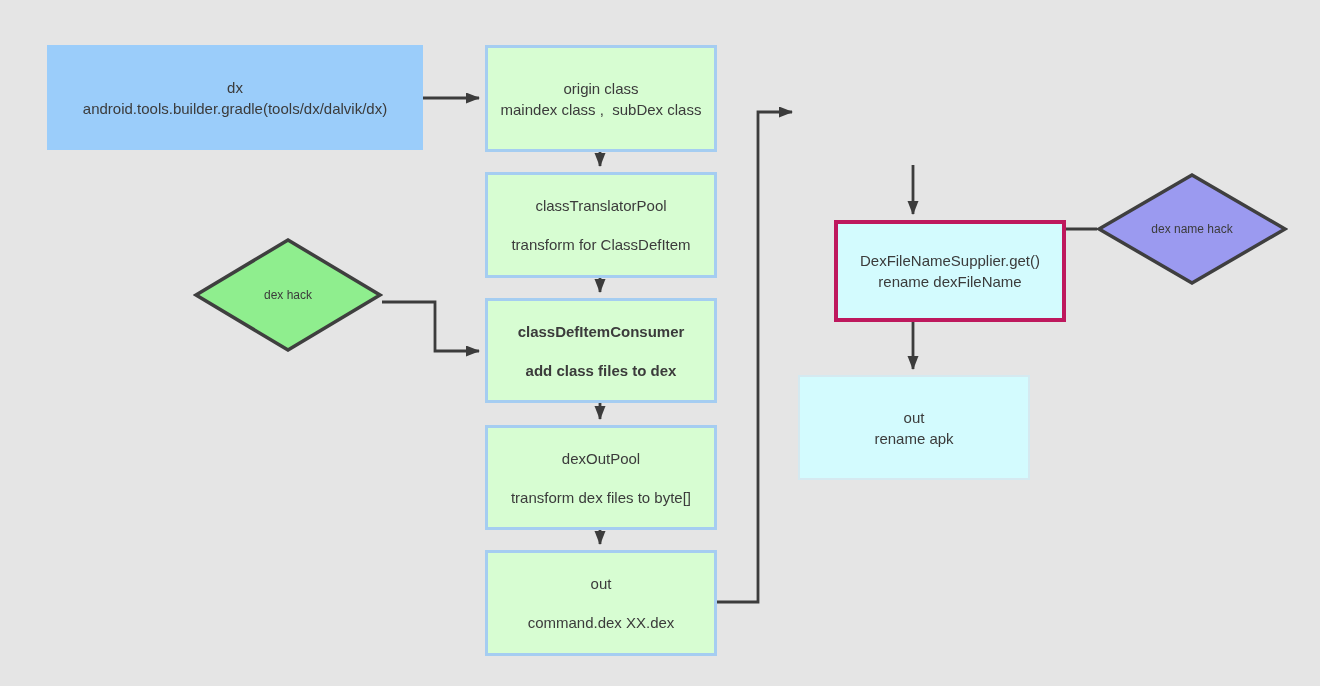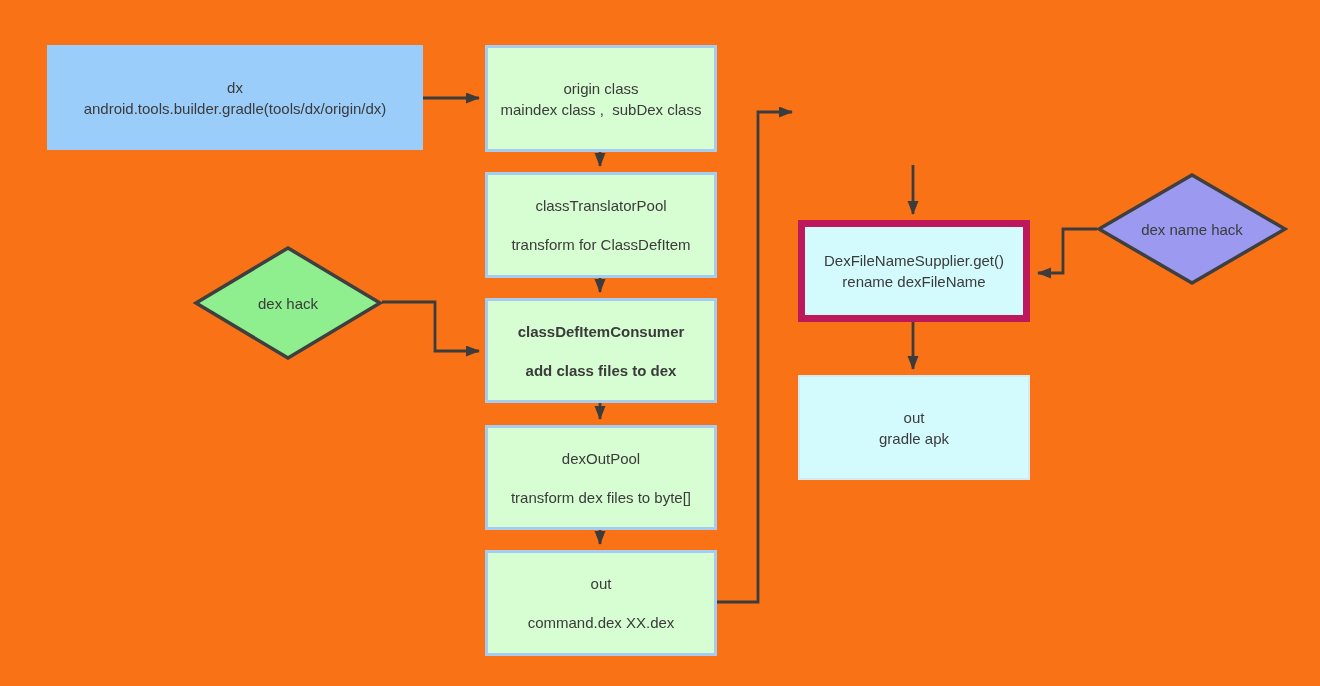--- a/index.html
+++ b/index.html
@@ -1,20 +1,20 @@
 <!DOCTYPE html>
 <html><head>
 <meta charset="utf-8">
 <style>
   html, body { margin: 0; padding: 0; background: #000; }
   .canvas {
     position: relative;
     width: 1320px;
     height: 686px;
-    background: #f97316;
+    background: #e5e5e5;
     font-family: "Liberation Sans", "DejaVu Sans", sans-serif;
     color: #3b3b3b;
     overflow: hidden;
   }
   .edges { position: absolute; left: 0; top: 0; width: 1320px; height: 686px; }
   .node {
     position: absolute;
     box-sizing: border-box;
     display: flex;
     flex-direction: column;
@@ -41,36 +41,37 @@
   .rg-out    { top: 550px; height: 106px; }
   .rect-right { left: 798px; width: 232px; }
   .rr-build {
     top: 60px; height: 105px;
     background: #cce4fa;
     border: 3px solid #92c4ef;
   }
   .rr-dfns {
     top: 220px; height: 102px;
     background: #d3fbfe;
-    border: 7px solid #be185d;
+    border: 4px solid #be185d;
+    margin-left: 36px;
   }
   .rr-outapk {
     top: 375px; height: 105px;
     background: #d3fbfe;
     border: 2px solid #d5e9f0;
   }
   .diamond {
     position: absolute;
     display: flex;
     align-items: center;
     justify-content: center;
     text-align: center;
-    font-size: 15px;
+    font-size: 12px;
   }
-  .d-green  { left: 193px;  top: 246px; width: 190px; height: 114px; }
+  .d-green  { left: 193px;  top: 238px; width: 190px; height: 114px; }
   .d-purple { left: 1096px; top: 173px; width: 192px; height: 112px; }
   .diamond svg { position: absolute; left: 0; top: 0; width: 100%; height: 100%; }
   .dlabel { position: relative; }
 </style>
 </head>
 <body>
 
 <div class="canvas">
 
   <svg class="edges" viewBox="0 0 1320 686" xmlns="http://www.w3.org/2000/svg">
@@ -88,21 +89,21 @@
       <path d="M382,302 H435 V351 H479" marker-end="url(#ah)"></path>
       <path d="M717,602 H758 V112 H792" marker-end="url(#ah)"></path>
       <path d="M913,165 V214" marker-end="url(#ah)"></path>
       <path d="M913,322 V369" marker-end="url(#ah)"></path>
       <path d="M1097,229 H1063 V273 H1038" marker-end="url(#ah)"></path>
     </g>
   </svg>
 
   <div class="node rect-dx">
     <div class="line">dx</div>
-    <div class="line">android.tools.builder.gradle(tools/dx/origin/dx)</div>
+    <div class="line">android.tools.builder.gradle(tools/dx/dalvik/dx)</div>
   </div>
 
   <div class="node rect-green rg-origin">
     <div class="line">origin class</div>
     <div class="line">maindex class ,  subDex class</div>
   </div>
 
   <div class="node rect-green rg-ctp">
     <div class="line">classTranslatorPool</div>
     <div class="line gap">transform for ClassDefItem</div>
@@ -124,21 +125,21 @@
   </div>
 
 
   <div class="node rect-right rr-dfns">
     <div class="line">DexFileNameSupplier.get()</div>
     <div class="line">rename dexFileName</div>
   </div>
 
   <div class="node rect-right rr-outapk">
     <div class="line">out</div>
-    <div class="line">gradle apk</div>
+    <div class="line">rename apk</div>
   </div>
 
   <div class="diamond d-green">
     <svg viewBox="0 0 190 114" preserveAspectRatio="none">
       <polygon points="95,2 187,57 95,112 3,57" fill="#8fee8e" stroke="#3f3f3f" stroke-width="3.5"></polygon>
     </svg>
     <span class="dlabel">dex hack</span>
   </div>
 
   <div class="diamond d-purple">

